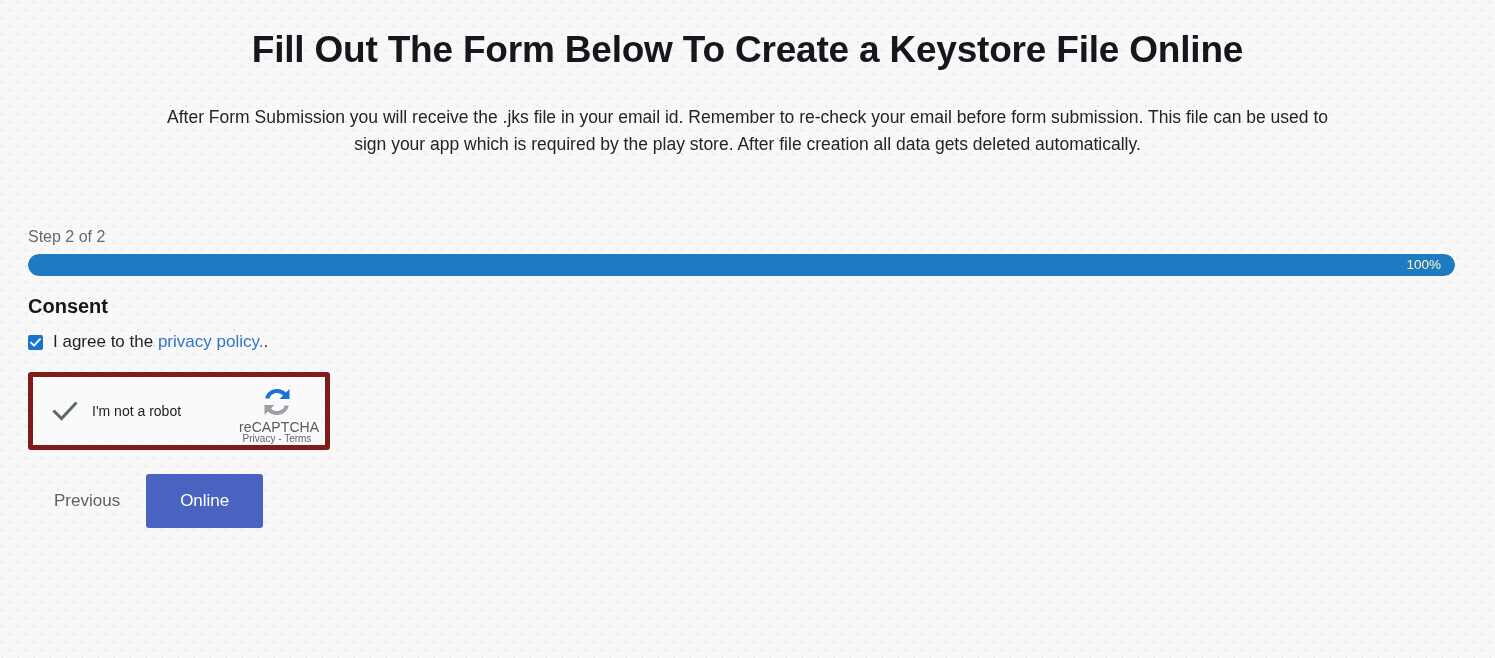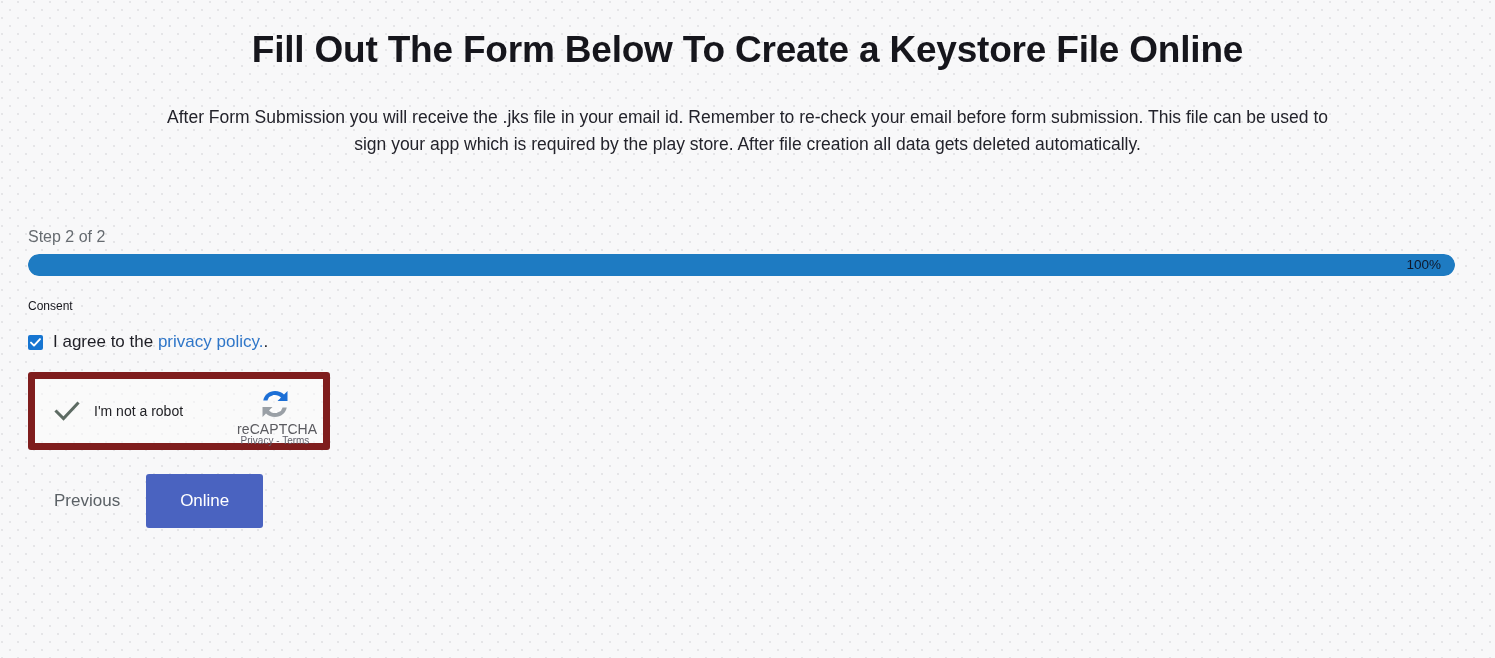--- a/index.html
+++ b/index.html
@@ -80,32 +80,32 @@
     height: 100%;
     width: 100%;
     border-radius: 11px;
     background: #1e7bc2;
     box-sizing: border-box;
     display: flex;
     align-items: center;
     justify-content: flex-end;
   }
   .progress-value {
-    color: #0f172a;
+    color: #fef9c3;
     font-size: 13.5px;
     line-height: 22px;
     padding-right: 14px;
     white-space: nowrap;
   }
 
   
   .section-heading {
-    font-size: 12px;
-    line-height: 22px;
-    font-weight: normal;
+    font-size: 20px;
+    line-height: 22px;
+    font-weight: bold;
     color: #16161c;
     margin-top: 19px;
     margin-bottom: 0;
   }
 
   .consent-row {
     display: flex;
     align-items: center;
     margin-top: 14px;
   }
@@ -138,21 +138,21 @@
     text-decoration: none;
     cursor: pointer;
   }
 
   
   .captcha-widget {
     margin-top: 19px;
     width: 302px;
     height: 78px;
     box-sizing: border-box;
-    border: 7px solid #7f1d1d;
+    border: 5px solid #7f1d1d;
     border-radius: 3px;
     background: rgba(252,252,252,0.55);
     display: flex;
     align-items: center;
     position: relative;
   }
   .captcha-check {
     width: 28px;
     height: 28px;
     margin-left: 18px;

